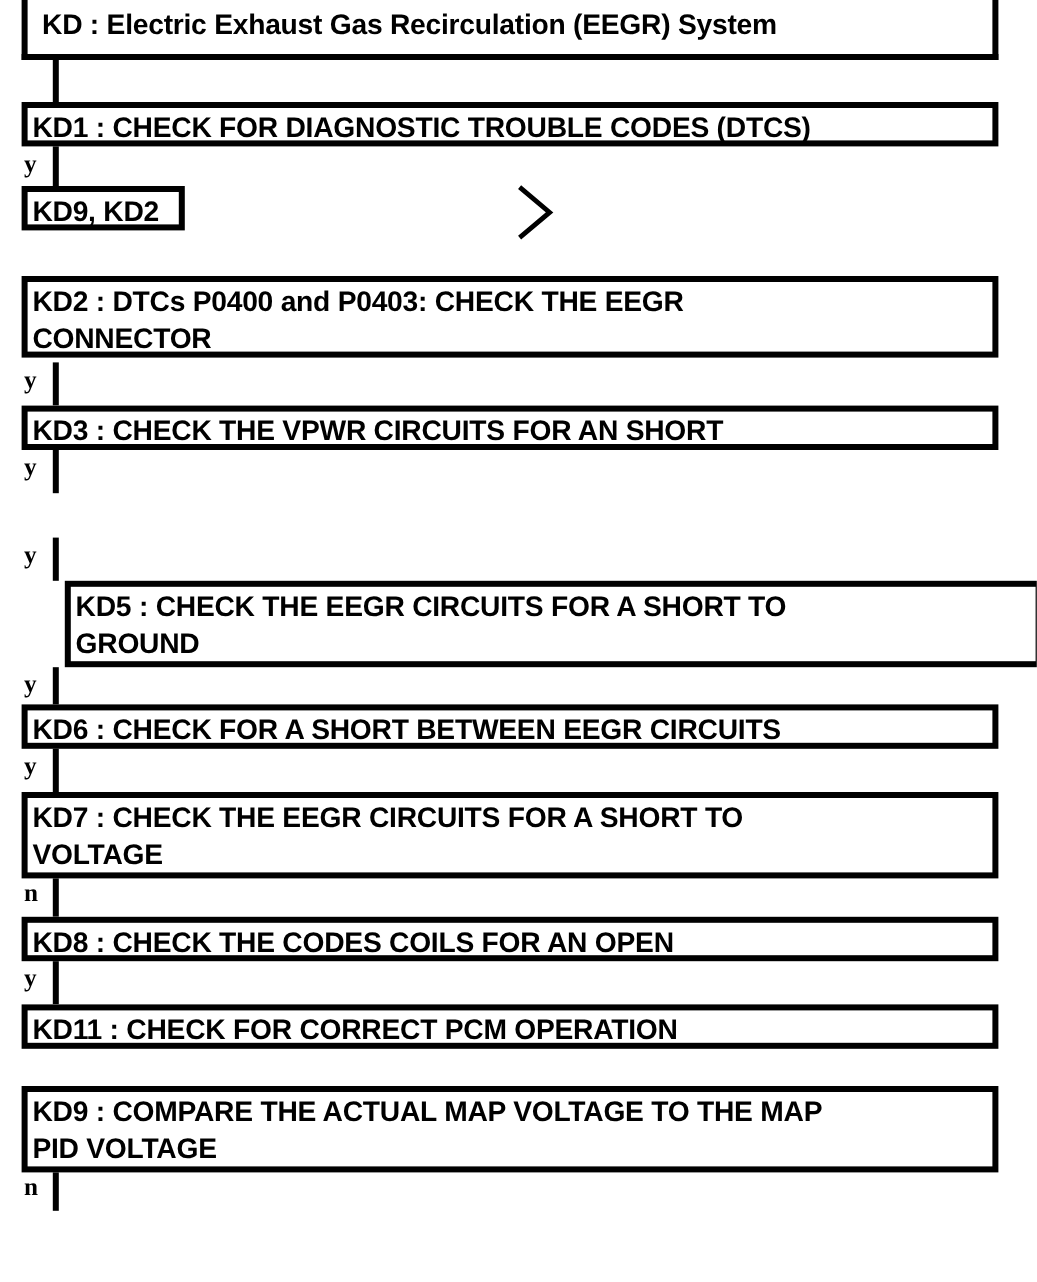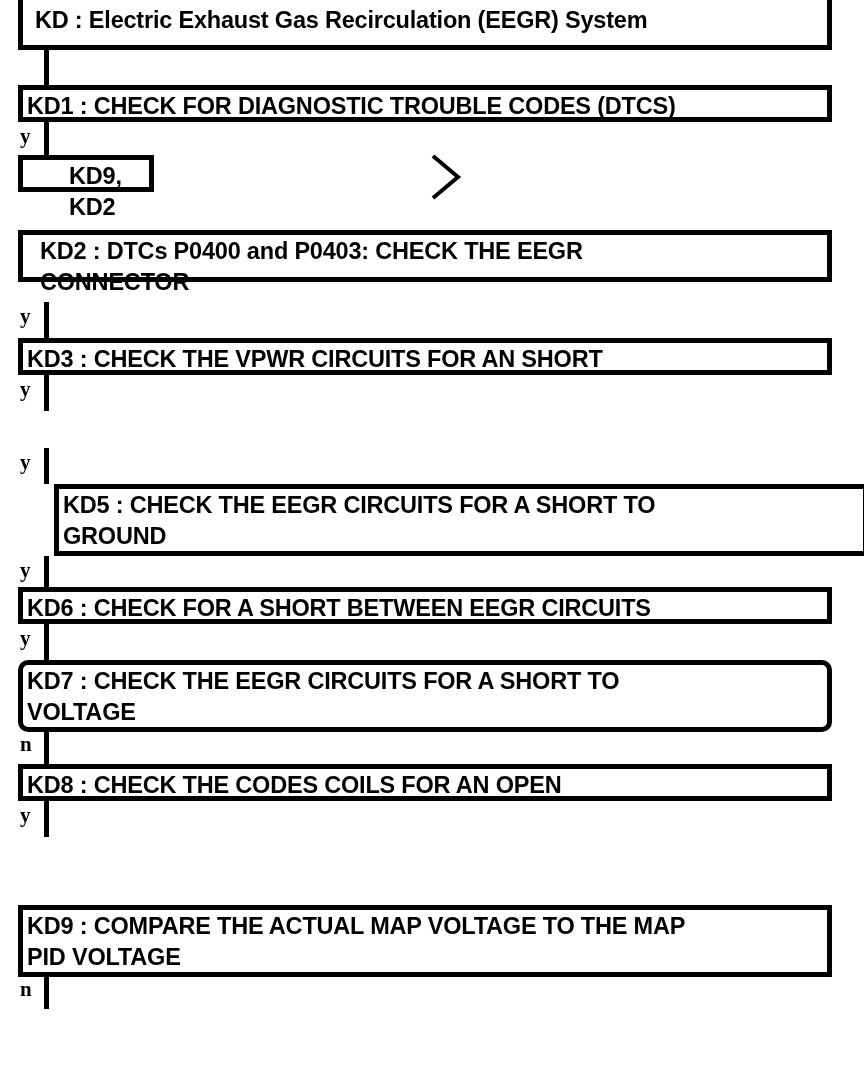--- a/index.html
+++ b/index.html
@@ -90,31 +90,31 @@
 
   <div class="connector" style="top:50px; height:35px;"></div>
 
   <div class="node" style="top:85px; height:37px;">
     <span class="node-text">KD1 : CHECK FOR DIAGNOSTIC TROUBLE CODES (DTCS)</span>
   </div>
 
   <div class="connector" style="top:122px; height:33px;"></div>
   <div class="branch-label" style="left:20px; top:126px;">y</div>
 
-  <div class="node small" style="top:155px; height:37px;padding-left:42px;">
+  <div class="node small" style="top:155px; height:37px;">
     <span class="node-text">KD9, KD2</span>
   </div>
 
   <div class="chevron" style="left:428px; top:152px;">
     <svg width="36" height="50" viewBox="0 0 36 50" aria-hidden="true">
       <polyline points="5,4 30,25 5,46" fill="none" stroke="#000000" stroke-width="4"></polyline>
     </svg>
   </div>
 
-  <div class="node" style="top:230px; height:52px;padding-left:13px;">
+  <div class="node" style="top:230px; height:68px;">
     <span class="node-text">KD2 : DTCs P0400 and P0403: CHECK THE EEGR
 CONNECTOR</span>
   </div>
 
   <div class="connector" style="top:302px; height:36px;"></div>
   <div class="branch-label" style="left:20px; top:306px;">y</div>
 
   <div class="node" style="top:338px; height:37px;">
     <span class="node-text">KD3 : CHECK THE VPWR CIRCUITS FOR AN SHORT</span>
   </div>
@@ -134,35 +134,38 @@
   <div class="connector" style="top:556px; height:36px;"></div>
   <div class="branch-label" style="left:20px; top:560px;">y</div>
 
   <div class="node" style="top:587px; height:37px;">
     <span class="node-text">KD6 : CHECK FOR A SHORT BETWEEN EEGR CIRCUITS</span>
   </div>
 
   <div class="connector" style="top:624px; height:36px;"></div>
   <div class="branch-label" style="left:20px; top:628px;">y</div>
 
-  <div class="node" style="top:660px; height:72px;border-radius:10px;">
+  <div class="node" style="top:660px; height:72px;">
     <span class="node-text">KD7 : CHECK THE EEGR CIRCUITS FOR A SHORT TO
 VOLTAGE</span>
   </div>
 
   <div class="connector" style="top:732px; height:32px;"></div>
   <div class="branch-label" style="left:20px; top:734px;">n</div>
 
   <div class="node" style="top:764px; height:37px;">
     <span class="node-text">KD8 : CHECK THE CODES COILS FOR AN OPEN</span>
   </div>
 
   <div class="connector" style="top:801px; height:36px;"></div>
   <div class="branch-label" style="left:20px; top:805px;">y</div>
 
+  <div class="node" style="top:837px; height:37px;">
+    <span class="node-text">KD11 : CHECK FOR CORRECT PCM OPERATION</span>
+  </div>
 
   <div class="node" style="top:905px; height:72px;">
     <span class="node-text">KD9 : COMPARE THE ACTUAL MAP VOLTAGE TO THE MAP
 PID VOLTAGE</span>
   </div>
 
   <div class="connector" style="top:977px; height:32px;"></div>
   <div class="branch-label" style="left:20px; top:979px;">n</div>
 
 

